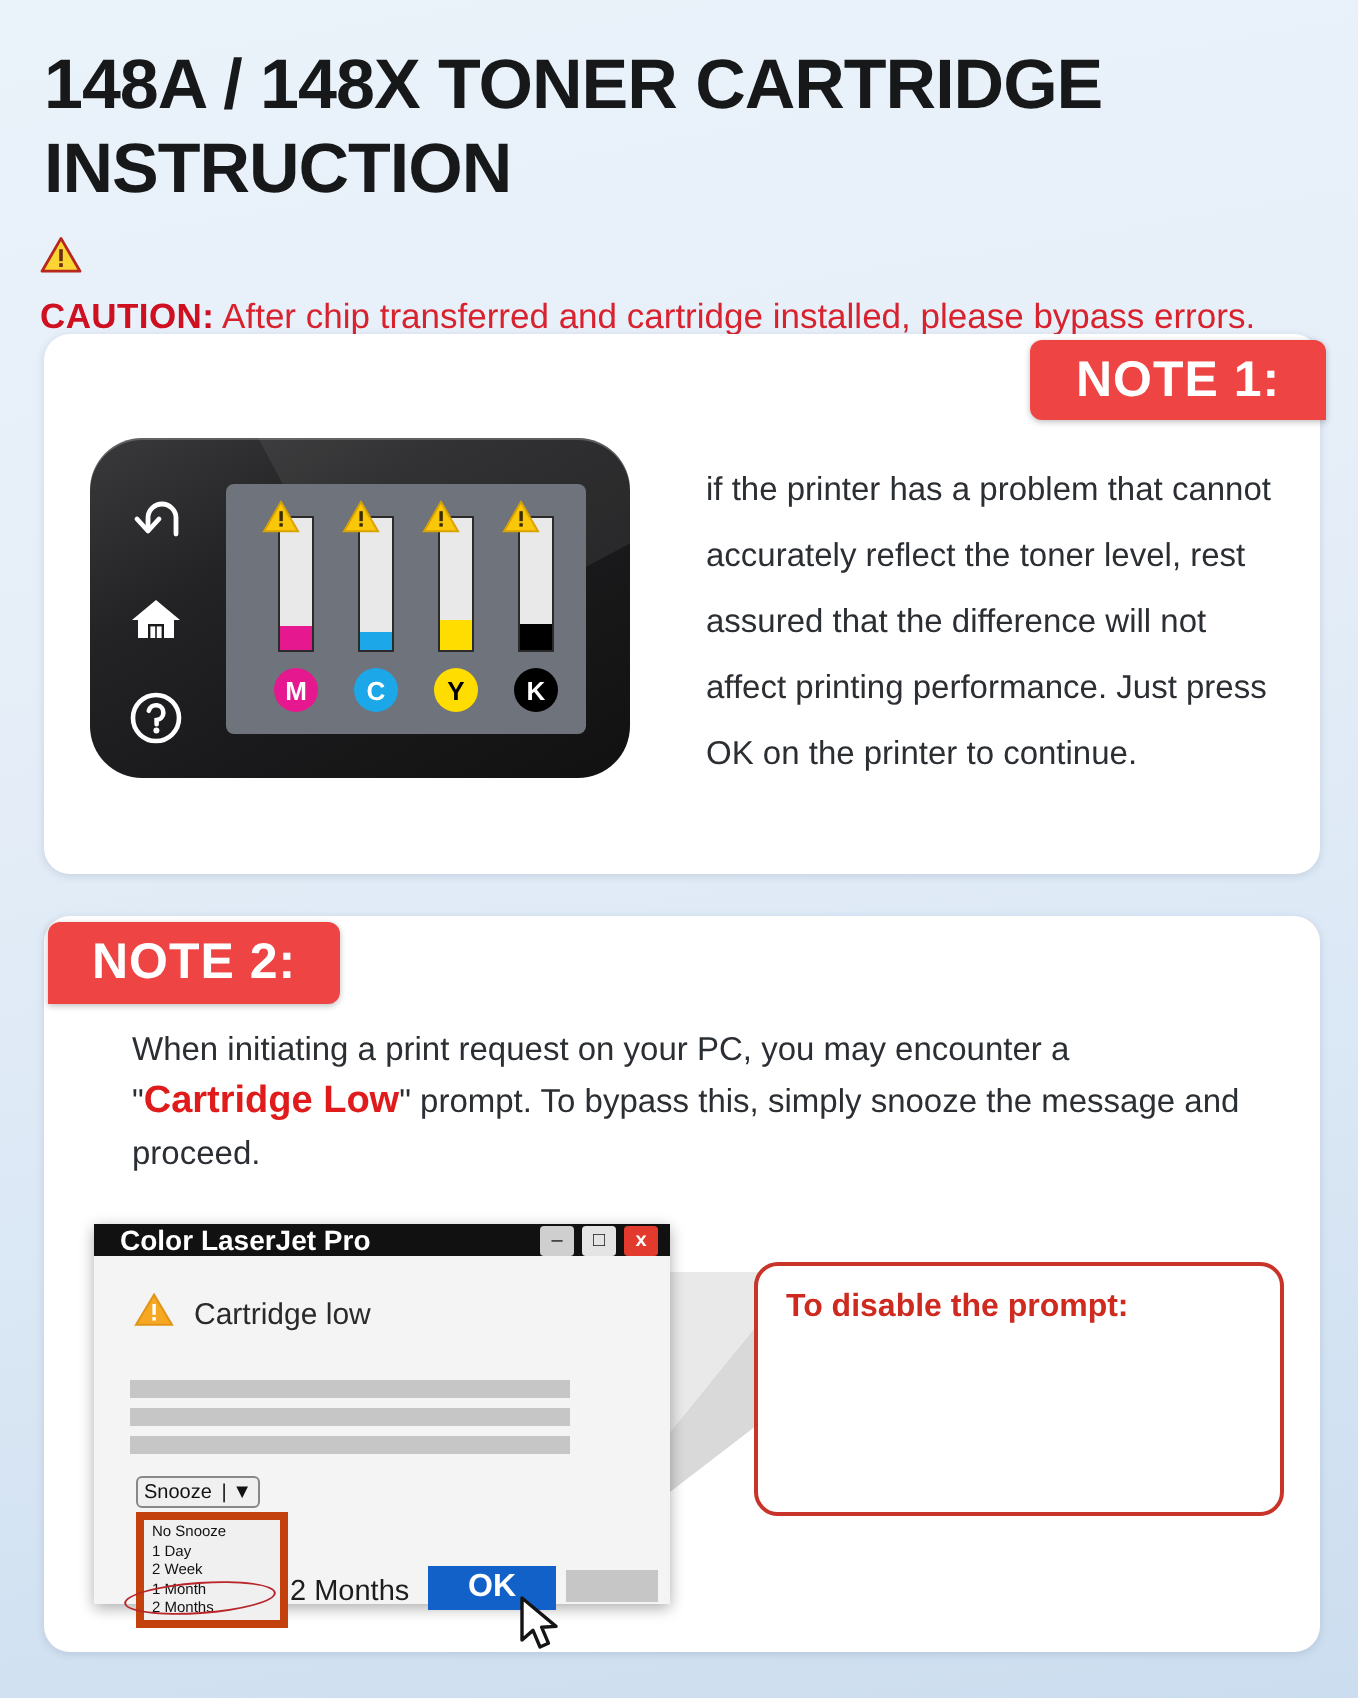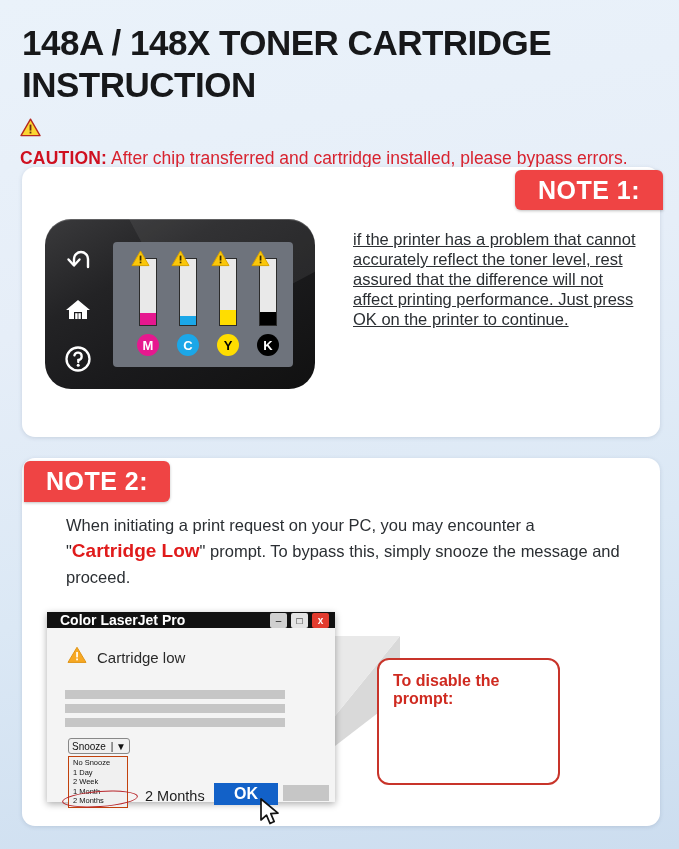--- a/index.html
+++ b/index.html
@@ -65,24 +65,23 @@
   #badge-note2 {
     left: 24px; top: 461px; width: 146px; height: 41px;
     border-radius: 6px 6px 6px 0;
   }
 
   
   #note1-text {
     position: absolute;
     left: 353px; top: 229px; width: 290px;
     font-size: 16.5px;
-    line-height: 20px;
+    line-height: 33px;
     color: #2b2f33;
     font-family: "Liberation Sans", sans-serif;
-    text-decoration: underline;
   }
 
   
   #printer-panel {
     position: absolute;
     left: 45px; top: 219px; width: 270px; height: 170px;
     border-radius: 26px;
     background: linear-gradient(150deg,#3a3a3c 0%, #232325 32%, #1a1a1c 60%, #111 100%);
     box-shadow: inset 0 1px 0 rgba(255,255,255,.22);
     overflow: hidden;
@@ -166,22 +165,22 @@
   #ph1 { top: 62px; } #ph2 { top: 76px; } #ph3 { top: 90px; }
 
   #snooze-select {
     position: absolute; left: 21px; top: 110px; width: 62px; height: 16px;
     border: 1px solid #888; border-radius: 3px; background: #f0f0f0;
     font-size: 10px; color: #111; display: flex; align-items: center;
     justify-content: space-between; padding: 0 3px;
     font-family: "Liberation Sans", sans-serif;
   }
   #snooze-list {
-    position: absolute; left: 21px; top: 128px; width: 60px;
-    border: 1px solid #c2410c; background: #f0f0f0; padding: 1px 0;
+    position: absolute; left: 21px; top: 128px; width: 76px;
+    border: 4px solid #c2410c; background: #f0f0f0; padding: 1px 0;
   }
   #snooze-list li {
     list-style: none; font-size: 7.5px; line-height: 9.5px;
     padding-left: 4px; color: #111;
     font-family: "Liberation Sans", sans-serif;
   }
   #snooze-ellipse {
     position: absolute; left: 15px; top: 163px; width: 76px; height: 16px;
     border: 1.6px solid #b8252a; border-radius: 50%;
     transform: rotate(-4deg);
@@ -202,24 +201,23 @@
     font-family: "Liberation Sans", sans-serif;
   }
   #second-button {
     position: absolute; left: 236px; top: 157px; width: 46px; height: 16px;
     background: #c6c6c6;
   }
   #cursor { position: absolute; left: 212px; top: 170px; z-index: 5; }
 
   
   #callout {
-    position: absolute; left: 377px; top: 631px; width: 183px; height: 127px;
+    position: absolute; left: 377px; top: 631px; width: 265px; height: 127px;
     border: 2px solid #c8342a; border-radius: 12px; background: #fff;
     z-index: 3;
-    margin-top: 27px;
   }
   #callout-title {
     position: absolute; left: 14px; top: 12px;
     color: #cf2a20; font-weight: bold; font-size: 16px;
     font-family: "Liberation Sans", sans-serif;
   }
   #callout-steps {
     position: absolute; left: 14px; top: 38px;
     font-size: 15px; line-height: 23px; color: #252525;
     font-family: "Liberation Sans", sans-serif;

